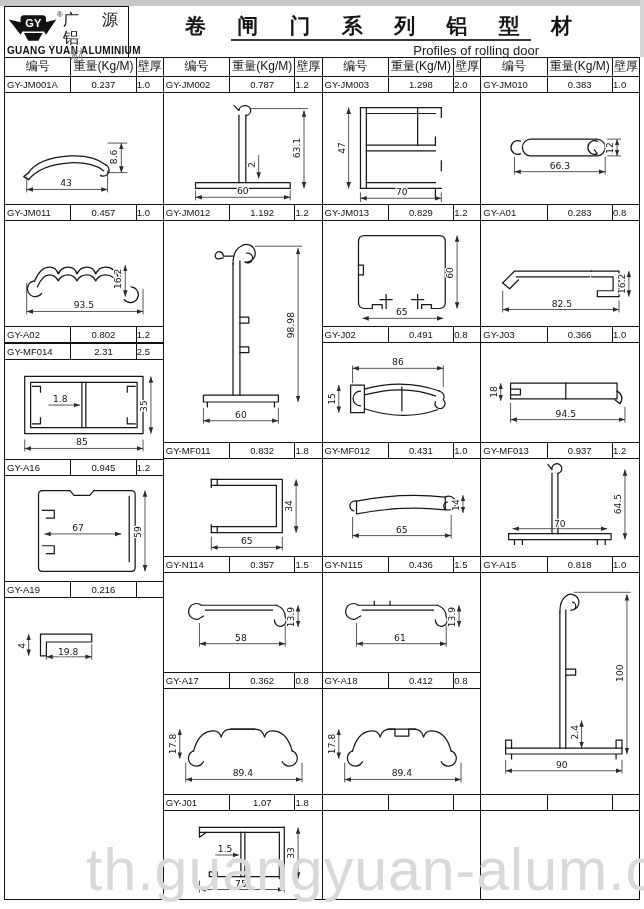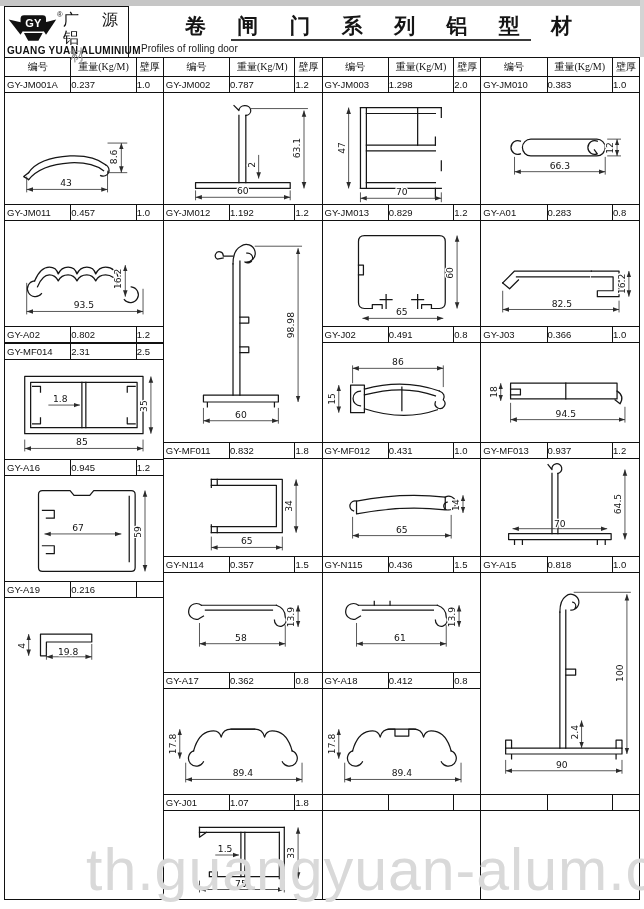--- a/index.html
+++ b/index.html
@@ -9,34 +9,34 @@
 
   
   .logo-cell{position:absolute;left:4px;top:6px;width:125px;height:51px;border:1.6px solid #111;border-bottom:none;box-sizing:border-box;background:#fff}
   .brand-cn1{position:absolute;left:58px;top:3px;font-size:16px;letter-spacing:9px;color:#111;font-family:"DejaVu Sans",sans-serif}
   .brand-cn2{position:absolute;left:58px;top:21px;font-size:16px;color:#111;font-family:"DejaVu Sans",sans-serif}
   .brand-en{position:absolute;left:2px;top:38px;font-size:10px;font-weight:bold;letter-spacing:.3px;color:#111;white-space:nowrap}
   .ghost{position:absolute;left:70px;top:46px;font-size:15px;color:#8f8f8f;transform:rotate(-5deg);z-index:4;font-family:"DejaVu Sans",sans-serif}
   .titlebox{position:absolute;left:129px;top:6px;width:511px;height:51px}
   .title-cn{position:absolute;left:0;right:0;top:6px;text-align:center;font-size:21px;letter-spacing:12px;font-weight:600;color:#151515;font-family:"DejaVu Sans",sans-serif;white-space:nowrap}
   .title-rule{position:absolute;left:102px;top:33px;width:300px;height:2px;background:#3a3a3a}
-  .title-en{position:absolute;left:12px;width:410px;top:37px;text-align:left;font-size:10px;color:#1c1c1c}
+  .title-en{position:absolute;left:0;width:410px;top:37px;text-align:right;font-size:13px;color:#1c1c1c}
 
   
   .tbl{position:absolute;left:4px;top:57px;width:636px;height:843px;border:1.6px solid #111;box-sizing:border-box;display:flex;background:#fff;z-index:1}
   .col{flex:1 1 0;display:flex;flex-direction:column;min-width:0}
   .col+.col{border-left:1.2px solid #111}
   .hr,.lr{display:flex;box-sizing:border-box;flex:0 0 auto;align-items:stretch}
   .hr{height:18px}
   .lr{height:17px;border-top:1.2px solid #111;border-bottom:1.2px solid #111}
   .lc{box-sizing:border-box;overflow:hidden;white-space:nowrap;font-size:9.5px;line-height:15px;color:#101010}
   .code{width:42%;padding-left:2px;border-right:1.2px solid #111}
-  .wt{width:41.5%;text-align:left;border-right:1.2px solid #111}
+  .wt{width:41.5%;text-align:center;border-right:1.2px solid #111}
   .wl{flex:1 1 0;text-align:left}
-  .hr .lc{line-height:17px;text-align:center;padding-left:0;font-size:10px;font-family:Liberation Serif, serif}
+  .hr .lc{line-height:17px;text-align:center;padding-left:0;font-size:12px;font-family:Liberation Sans, sans-serif}
   .dw{flex:0 0 auto;position:relative}
   .dw svg{display:block;width:100%;height:100%}
 
   
   svg .p{fill:none;stroke:#161616;stroke-width:1.25;stroke-linejoin:round;stroke-linecap:square}
   svg .d{stroke:#2b2b2b;stroke-width:.8;fill:none}
   svg .dt{font:9.3px "DejaVu Sans",sans-serif;fill:#141414;paint-order:stroke;stroke:#fff;stroke-width:2.6px;stroke-linejoin:round}
 
   .wm{position:absolute;left:86px;top:836px;font-size:59px;color:#d9d9d9;letter-spacing:1px;white-space:nowrap;z-index:6}
 </style>

